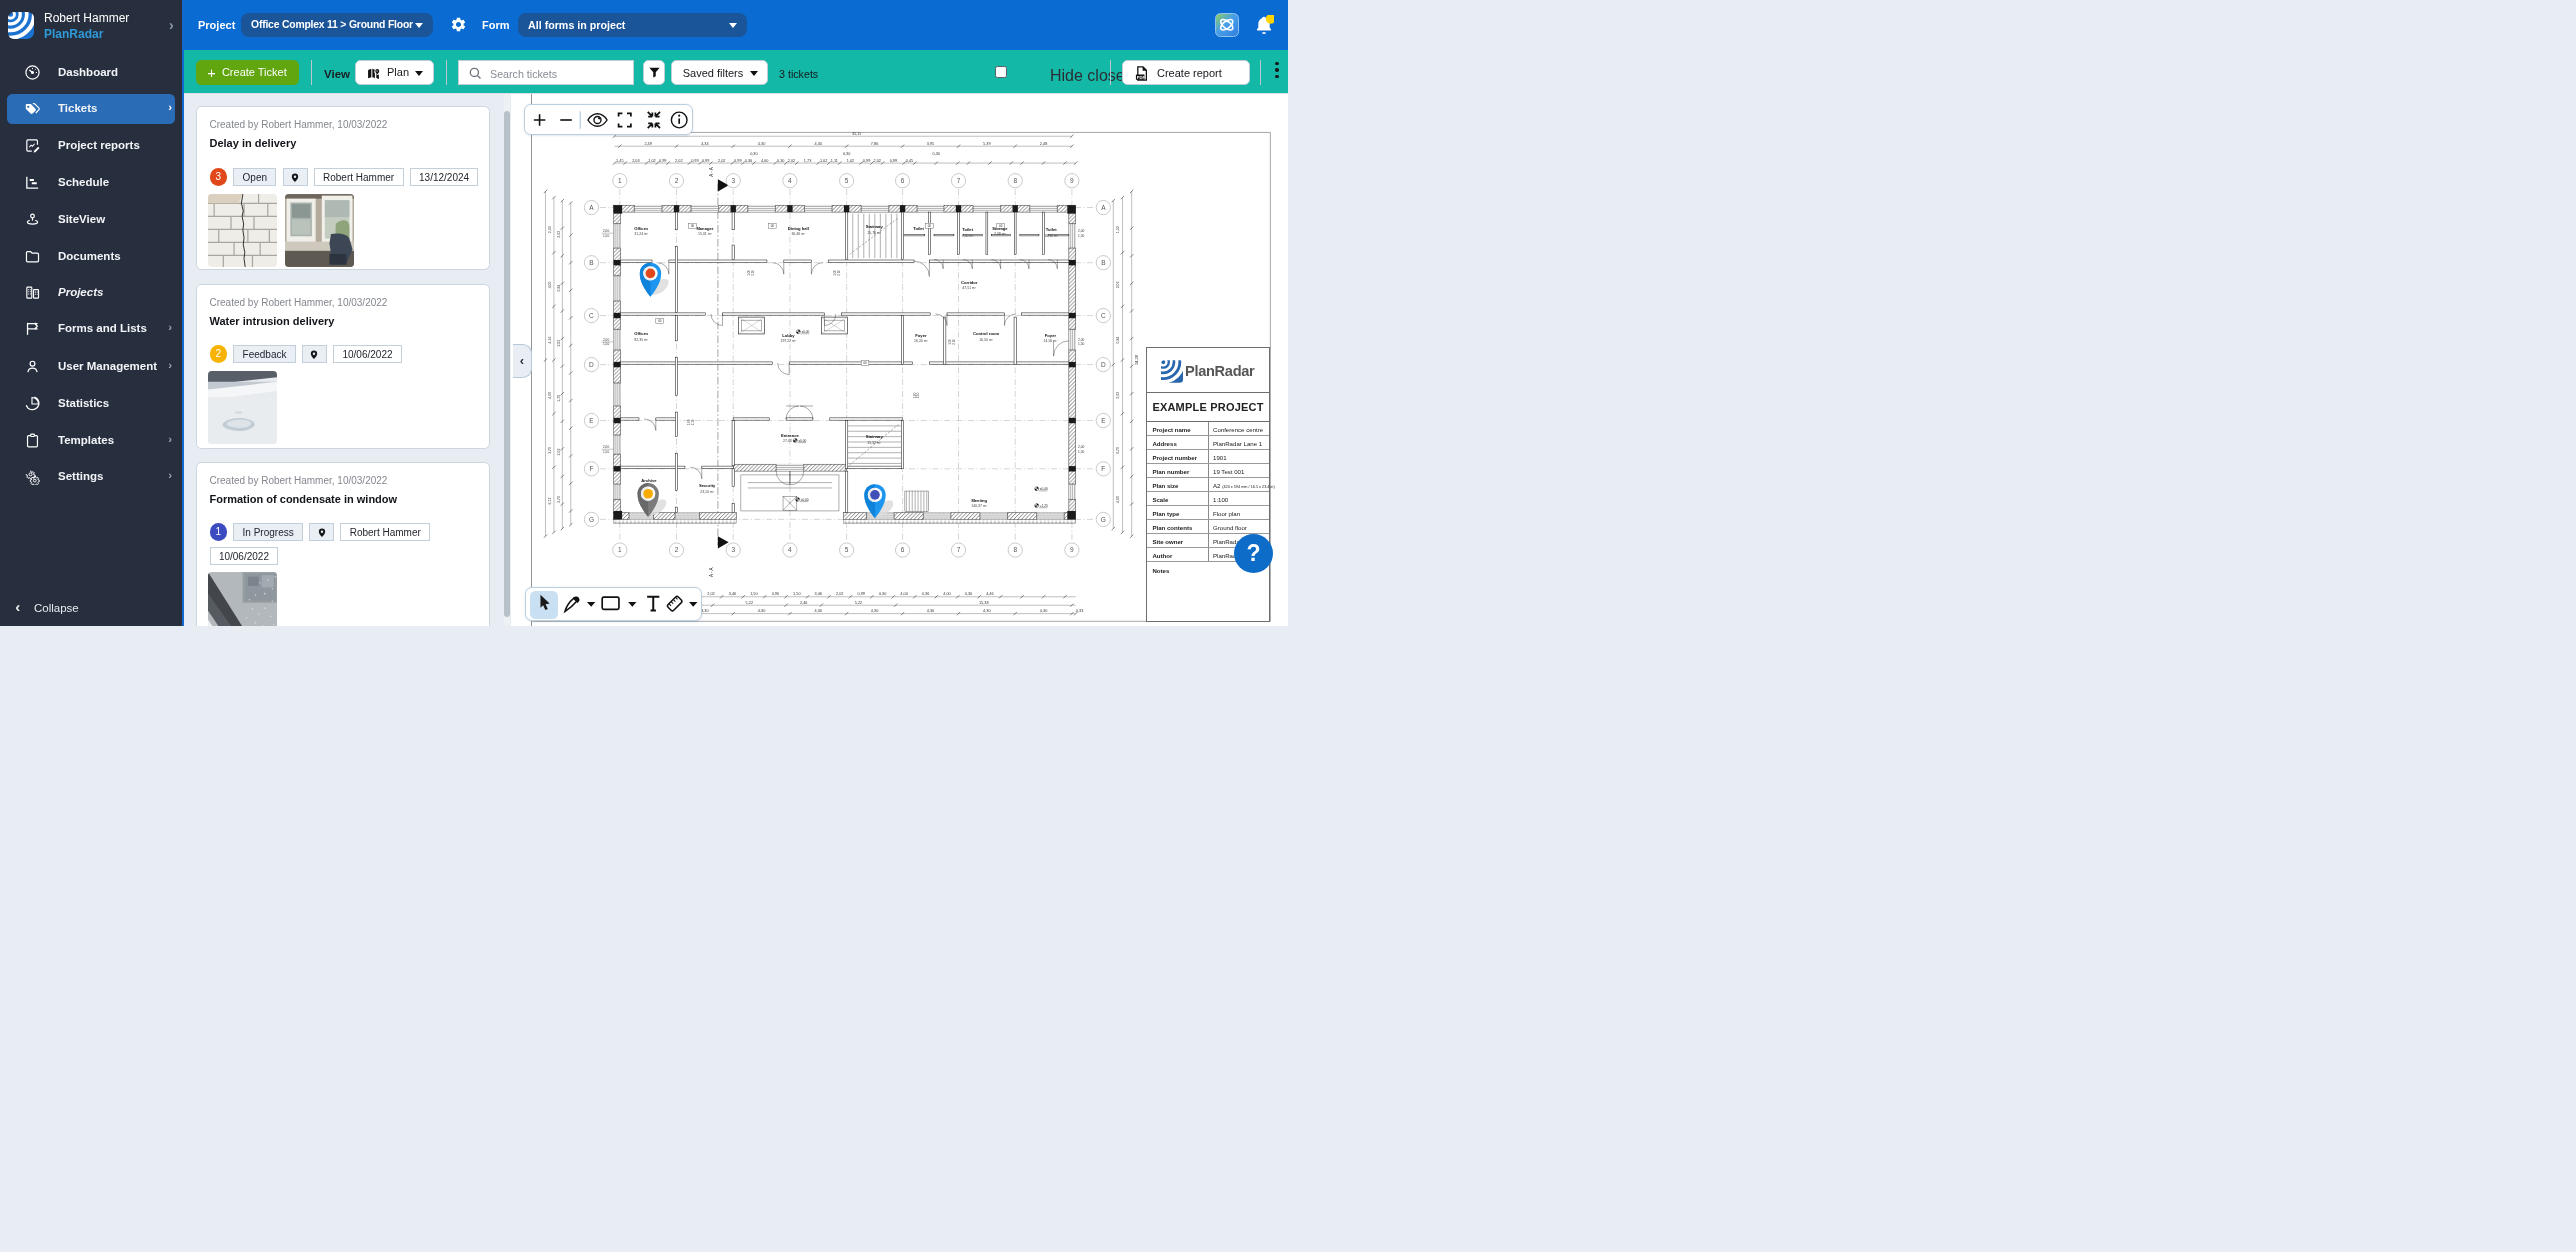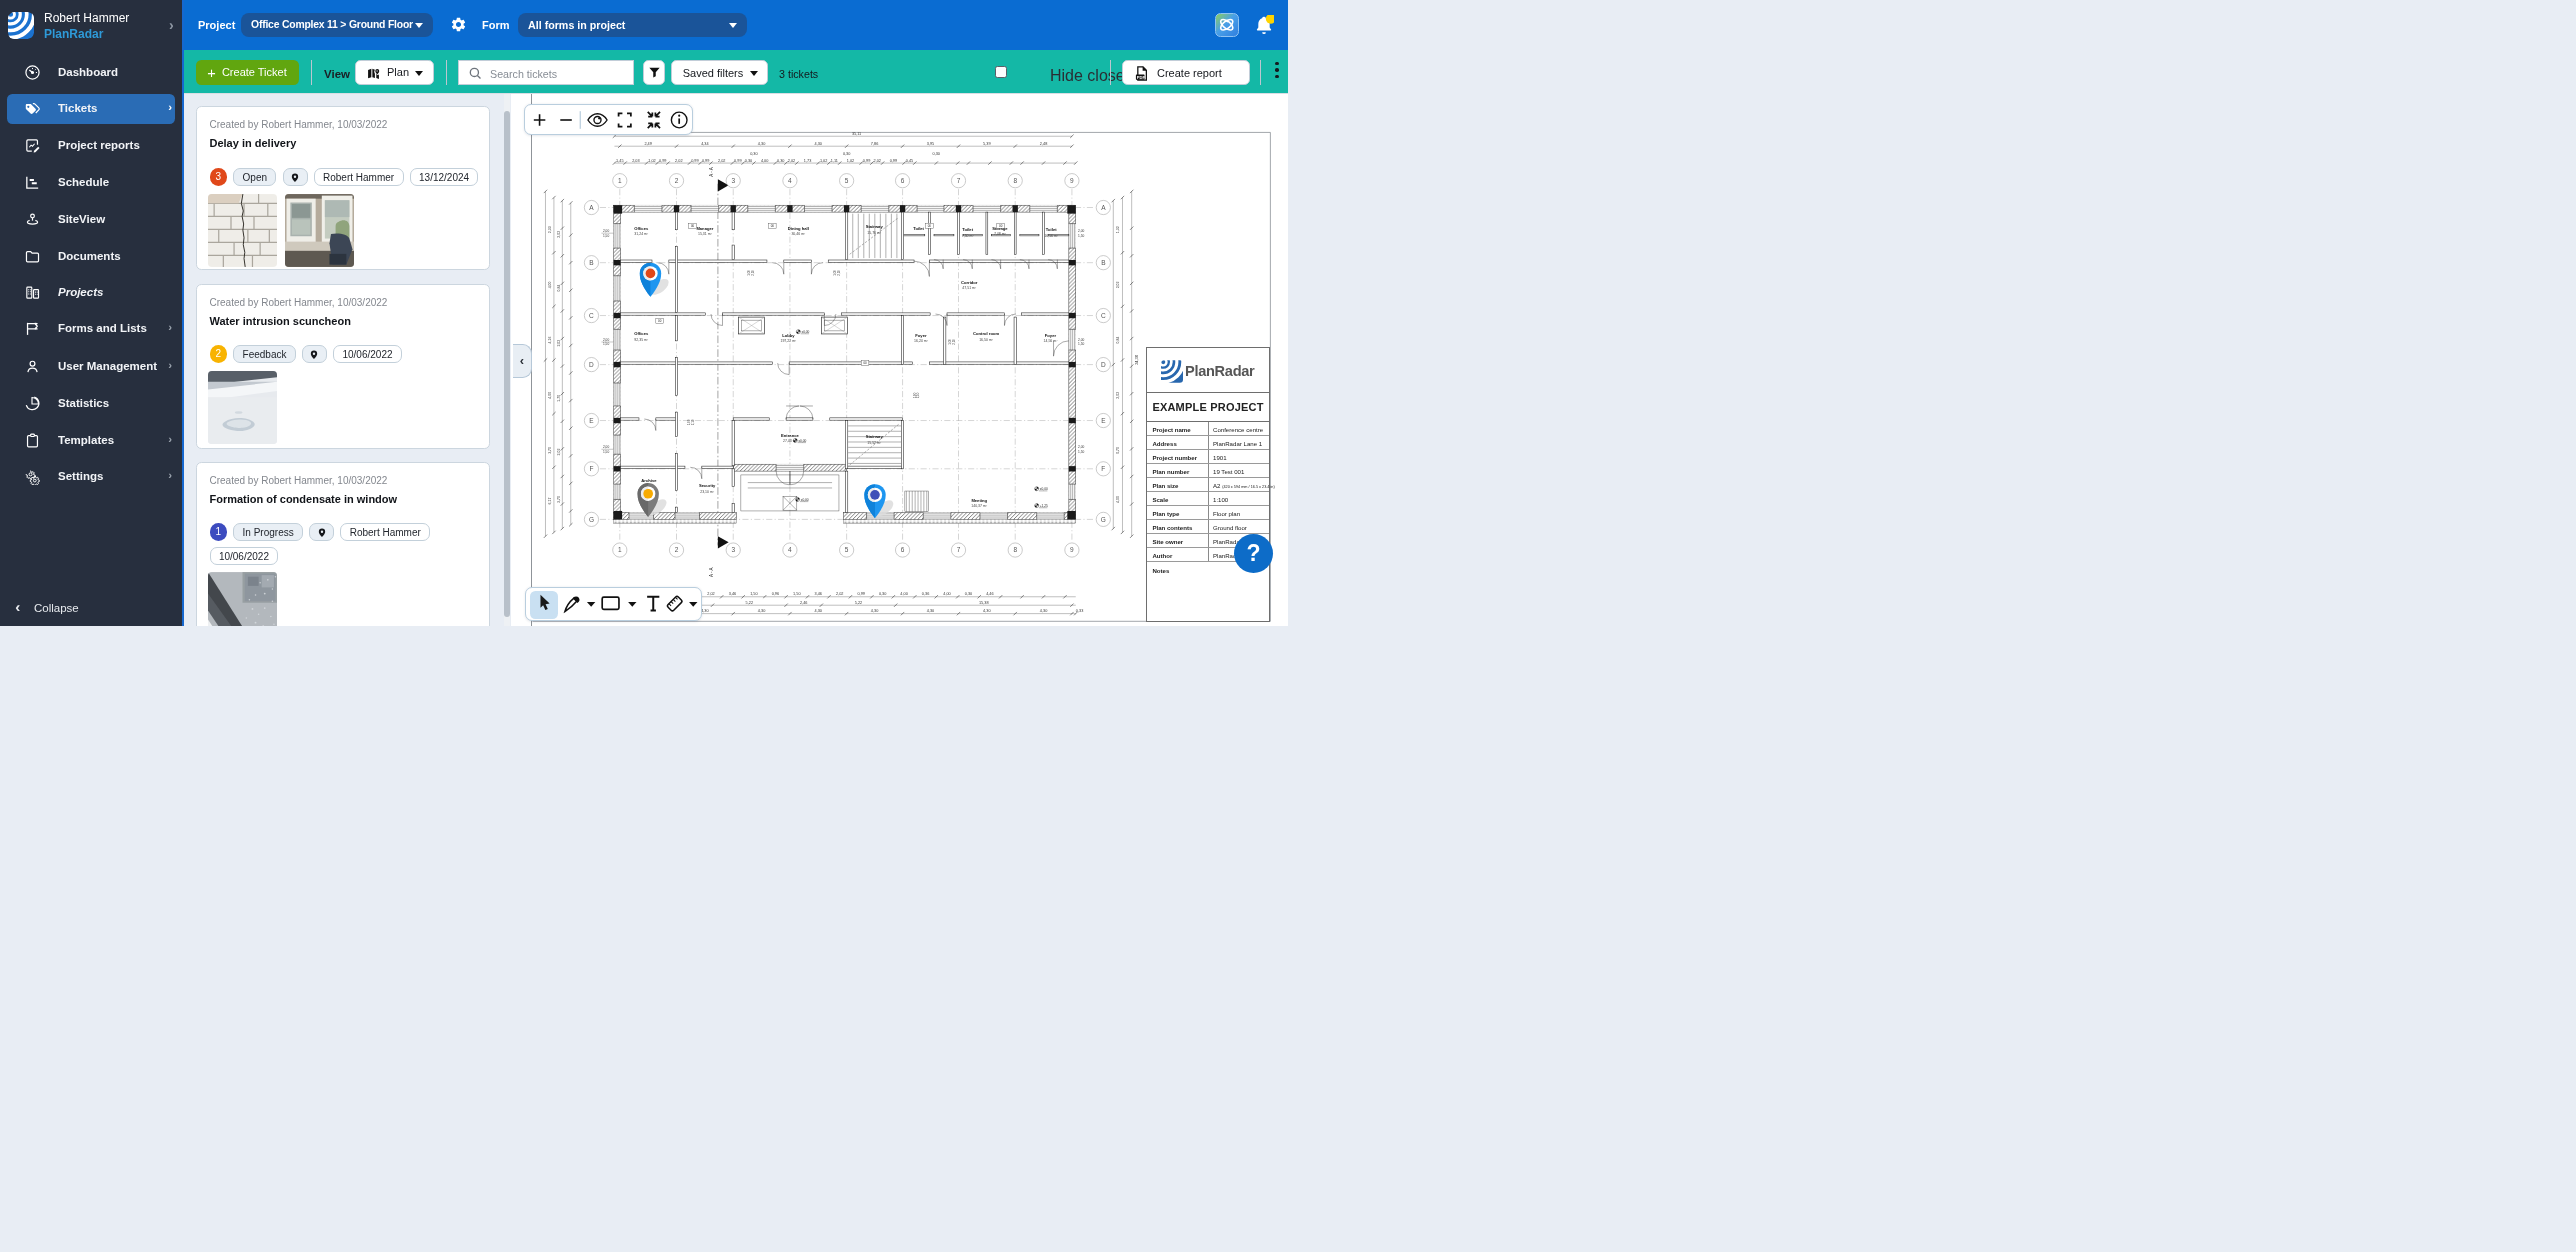--- a/index.html
+++ b/index.html
@@ -43,21 +43,21 @@
   #kebab { position:absolute; left:1089px; top:60px; width:3.1px; color:#111; }
   #kebab i { display:block; width:3.5px; height:3.5px; border-radius:50%; background:#15181d; margin-bottom:3.1px; }
 
   
   #panel { left:184px; top:94px; width:327px; height:532px; background:#e8edf4; overflow:hidden; }
   .card { position:absolute; left:11.5px; width:294px; background:#fff; border:0.8px solid #ccd6df; border-radius:5.4px; }
   .c-created { position:absolute; left:13px; top:11.5px; font-size:10px; color:#83878e; }
   .c-title { position:absolute; left:13px; top:30px; font-size:11px; font-weight:700; color:#111419; }
   .brow { position:absolute; left:13px; display:flex; gap:6.1px; align-items:center; }
   .bcirc { width:17.6px; height:17.6px; border-radius:50%; color:#fff; font-size:10px; text-align:center; line-height:17.6px; }
-  .pill { white-space:nowrap; height:17.6px; border-radius:7px; border:0.8px solid #c3d0da; background:#fff; font-size:10px; color:#23272e; line-height:17px; padding:0 8.4px; }
+  .pill { white-space:nowrap; height:17.6px; border-radius:0; border:0.8px solid #c3d0da; background:#fff; font-size:10px; color:#23272e; line-height:17px; padding:0 8.4px; }
   .pill.gray { background:#e9eff5; }
   .pill.pin { width:25px; padding:0; text-align:center; }
   .thumb { position:absolute; width:69px; height:73px; border-radius:3.8px; overflow:hidden; }
 
   
   #viewer { left:511px; top:94px; width:777px; height:532px; background:#fff; }
   #vline { left:531px; top:94px; width:0.8px; height:532px; background:#8f9499; }
   #scroll { left:504px; top:94px; width:6.1px; height:532px; background:#eef1f4; }
   #sthumb { position:absolute; left:0px; top:17px; width:6.1px; height:506px; background:#b8c0c9; border-radius:3.1px; }
   #ptool { left:524px; top:104px; width:169px; height:31px; background:#fff; border:0.8px solid #b9cede; border-radius:7px; box-shadow:0 0.8px 2.3px rgba(40,60,90,.12); z-index:3; }
@@ -193,21 +193,21 @@
       <rect x="52" y="8" width="32" height="22" fill="#aeb9b4"></rect>
       <path d="M70 36c6-4 14-2 14 6v16H66V42c0-3 1-5 4-6z" fill="#90a47c"></path>
       <rect x="0" y="62" width="90" height="12" fill="#cfc9bd"></rect>
       <path d="M60 52c9-2 22 0 24 6l4 14-8 20H62l-4-28z" fill="#3c4655"></path>
       <rect x="58" y="78" width="22" height="14" fill="#2c343f"></rect>
     </svg></div>
   </div>
 
   <div class="card" style="top:190px; height:165px;">
     <div class="c-created">Created by Robert Hammer, 10/03/2022</div>
-    <div class="c-title">Water intrusion scuncheon</div>
+    <div class="c-title">Water intrusion delivery</div>
     <div class="brow" style="top:60px;">
       <div class="bcirc" style="background:#f8b301;">2</div>
       <div class="pill gray">Feedback</div>
       <div class="pill gray pin"><svg width="10" height="11.5" viewBox="0 0 24 24" style="margin-top:3.1px;">
             <path fill="#16181c" d="M12 2a7.6 7.6 0 0 0-7.6 7.6c0 5.7 7.6 12.4 7.6 12.4s7.6-6.7 7.6-12.4A7.6 7.6 0 0 0 12 2zm0 10.4a2.9 2.9 0 1 1 0-5.8 2.9 2.9 0 0 1 0 5.8z"></path>
           </svg></div>
       <div class="pill">10/06/2022</div>
     </div>
     <div class="thumb" style="left:11.5px; top:86px;"><svg width="69" height="73" viewBox="0 0 90 95">
       <rect width="90" height="95" fill="#e7eaee"></rect>

